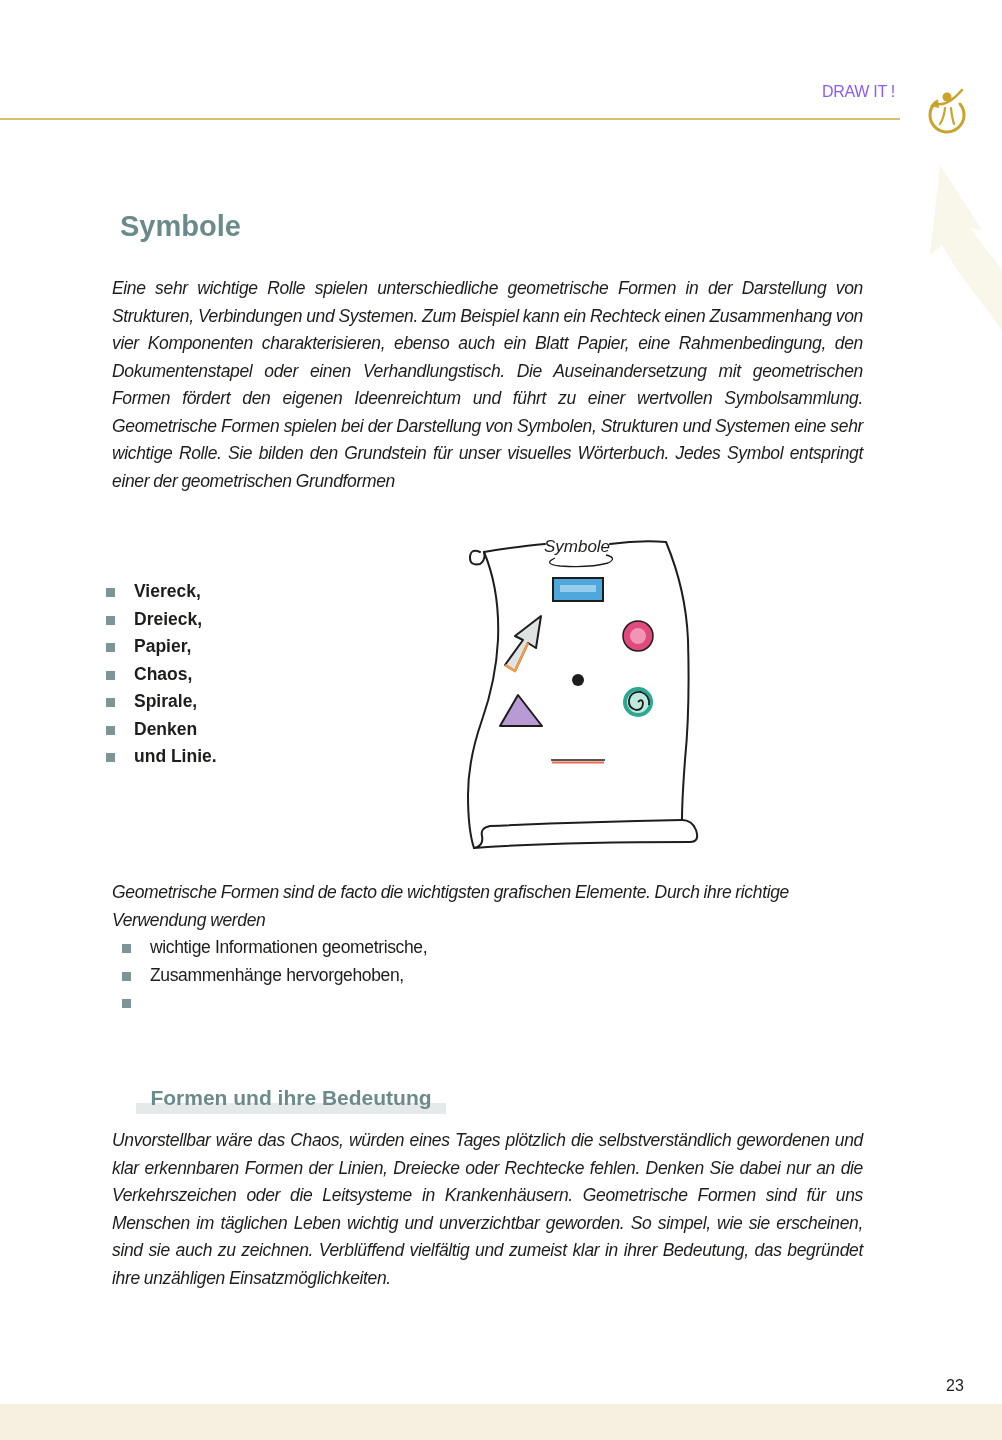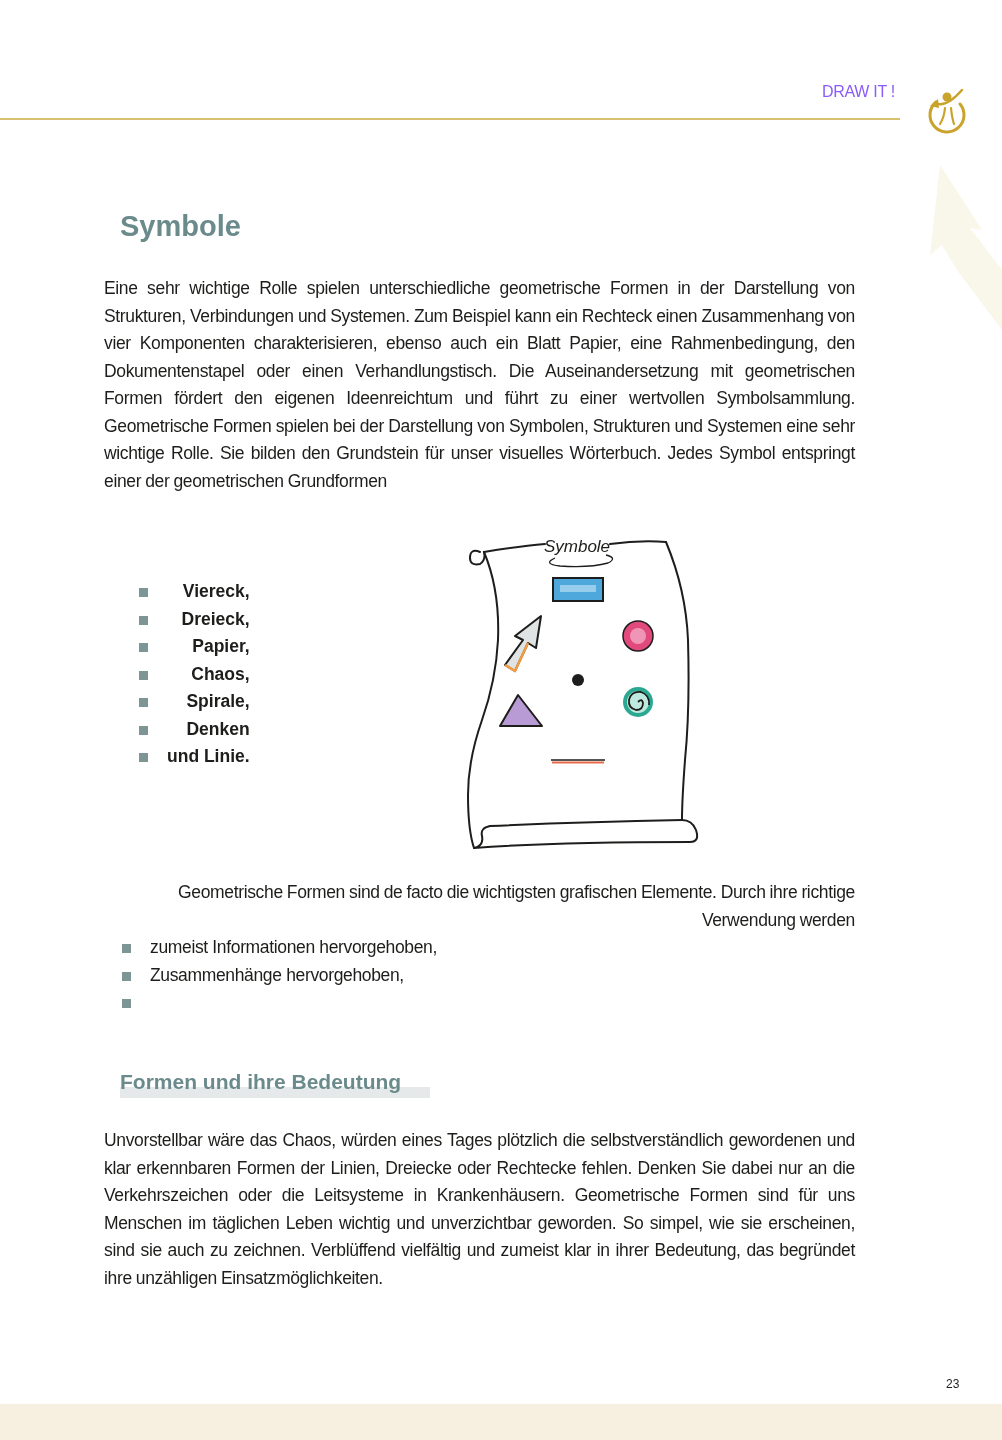--- a/index.html
+++ b/index.html
@@ -23,61 +23,62 @@
   }
   .bg-arrow {
     position: absolute; left: 912px; top: 150px; width: 90px; height: 180px;
   }
   h1.section-title {
     position: absolute; left: 120px; top: 210px; margin: 0;
     font-size: 29px; font-weight: bold; color: #6b8a8c;
     font-family: "Liberation Sans", sans-serif;
   }
   .para {
-    position: absolute; left: 104px; width: 751px; margin: 0;
+    position: absolute; left: 112px; width: 751px; margin: 0;
     font-size: 17.5px; line-height: 27.5px; text-align: justify;
     letter-spacing: -0.35px; word-spacing: -0.5px;
     font-family: "Liberation Sans Narrow", "Liberation Sans", sans-serif;
+    font-style: italic;
   }
   .p1 { top: 275px; }
-  .p2 { top: 879px; text-align: right; }
+  .p2 { top: 879px; text-align: left; }
   .p3 { top: 1127px; }
   ul.shapes {
-    position: absolute; left: 137px; top: 578px; margin: 0; padding: 0;
+    position: absolute; left: 104px; top: 578px; margin: 0; padding: 0;
     list-style: none;
-    text-align: right;
   }
   ul.shapes li {
     position: relative; padding-left: 30px; height: 27.5px; line-height: 27.5px;
     font-size: 17.5px; font-weight: bold; color: #1d1d1b;
   }
   .bullet {
     position: absolute; left: 2px; top: 10px; width: 9px; height: 9px;
     background: #7e9596;
   }
   ul.uses {
     position: absolute; left: 120px; top: 934px; margin: 0; padding: 0;
     list-style: none;
   }
   ul.uses li {
     position: relative; padding-left: 30px; height: 27.5px; line-height: 27.5px;
     font-size: 17.5px; letter-spacing: -0.35px;
   }
   h2.subsection-title {
-    position: absolute; left: 120px; top: 1070px; margin: 0;
+    position: absolute; left: 120px; top: 1070px; margin: 16px;
     font-size: 21px; font-weight: bold; color: #6b8a8c;
     padding: 0 0 4px 0;
     background: linear-gradient(to bottom, transparent 60%, #e5e9ea 60%);
     width: 310px;
+    text-align: center;
   }
   .illustration {
     position: absolute; left: 460px; top: 530px; width: 245px; height: 325px;
   }
   .page-number {
-    position: absolute; left: 946px; top: 1377px; font-size: 12px; color: #1d1d1b;
+    position: absolute; left: 946px; top: 1377px; font-size: 16px; color: #1d1d1b;
   }
   .footer-band {
     position: absolute; left: 0; top: 1404px; width: 1002px; height: 36px;
     background: #f7efdf;
   }
 </style>
 </head>
 <body>
 
 <div class="header-title">DRAW IT !</div>
@@ -130,21 +131,21 @@
   <circle cx="178" cy="172" r="15" fill="#2aa891"></circle>
   <circle cx="178" cy="172" r="11" fill="#bfe8de"></circle>
   <path d="M178 172 Q182 168 183 173 Q183 180 176 180 Q168 178 169 170 Q171 161 181 162 Q190 165 189 175" fill="none" stroke="#1d1d1b" stroke-width="1.8"></path>
   <line x1="91" y1="230" x2="145" y2="230" stroke="#1d1d1b" stroke-width="1.5"></line>
   <line x1="92" y1="232.5" x2="144" y2="232.5" stroke="#e76a4a" stroke-width="2"></line>
 </svg>
 
 <p class="para p2">Geometrische Formen sind de facto die wichtigsten grafischen Elemente. Durch ihre richtige Verwendung werden</p>
 
 <ul class="uses">
-  <li><span class="bullet"></span><span>zumeist Informationen hervorgehoben,</span></li>
+  <li><span class="bullet"></span><span>wichtige Informationen geometrische,</span></li>
   <li><span class="bullet"></span><span>Zusammenhänge hervorgehoben,</span></li>
   <li><span class="bullet"></span></li>
 </ul>
 
 <h2 class="subsection-title">Formen und ihre Bedeutung</h2>
 <p class="para p3">Unvorstellbar wäre das Chaos, würden eines Tages plötzlich die selbstverständlich gewordenen und klar erkennbaren Formen der Linien, Dreiecke oder Rechtecke fehlen. Denken Sie dabei nur an die Verkehrszeichen oder die Leitsysteme in Krankenhäusern. Geometrische Formen sind für uns Menschen im täglichen Leben wichtig und unverzichtbar geworden. So simpel, wie sie erscheinen, sind sie auch zu zeichnen. Verblüffend vielfältig und zumeist klar in ihrer Bedeutung, das begründet ihre unzähligen Einsatzmöglichkeiten.</p>
 
 <div class="page-number">23</div>
 <div class="footer-band"></div>
 

